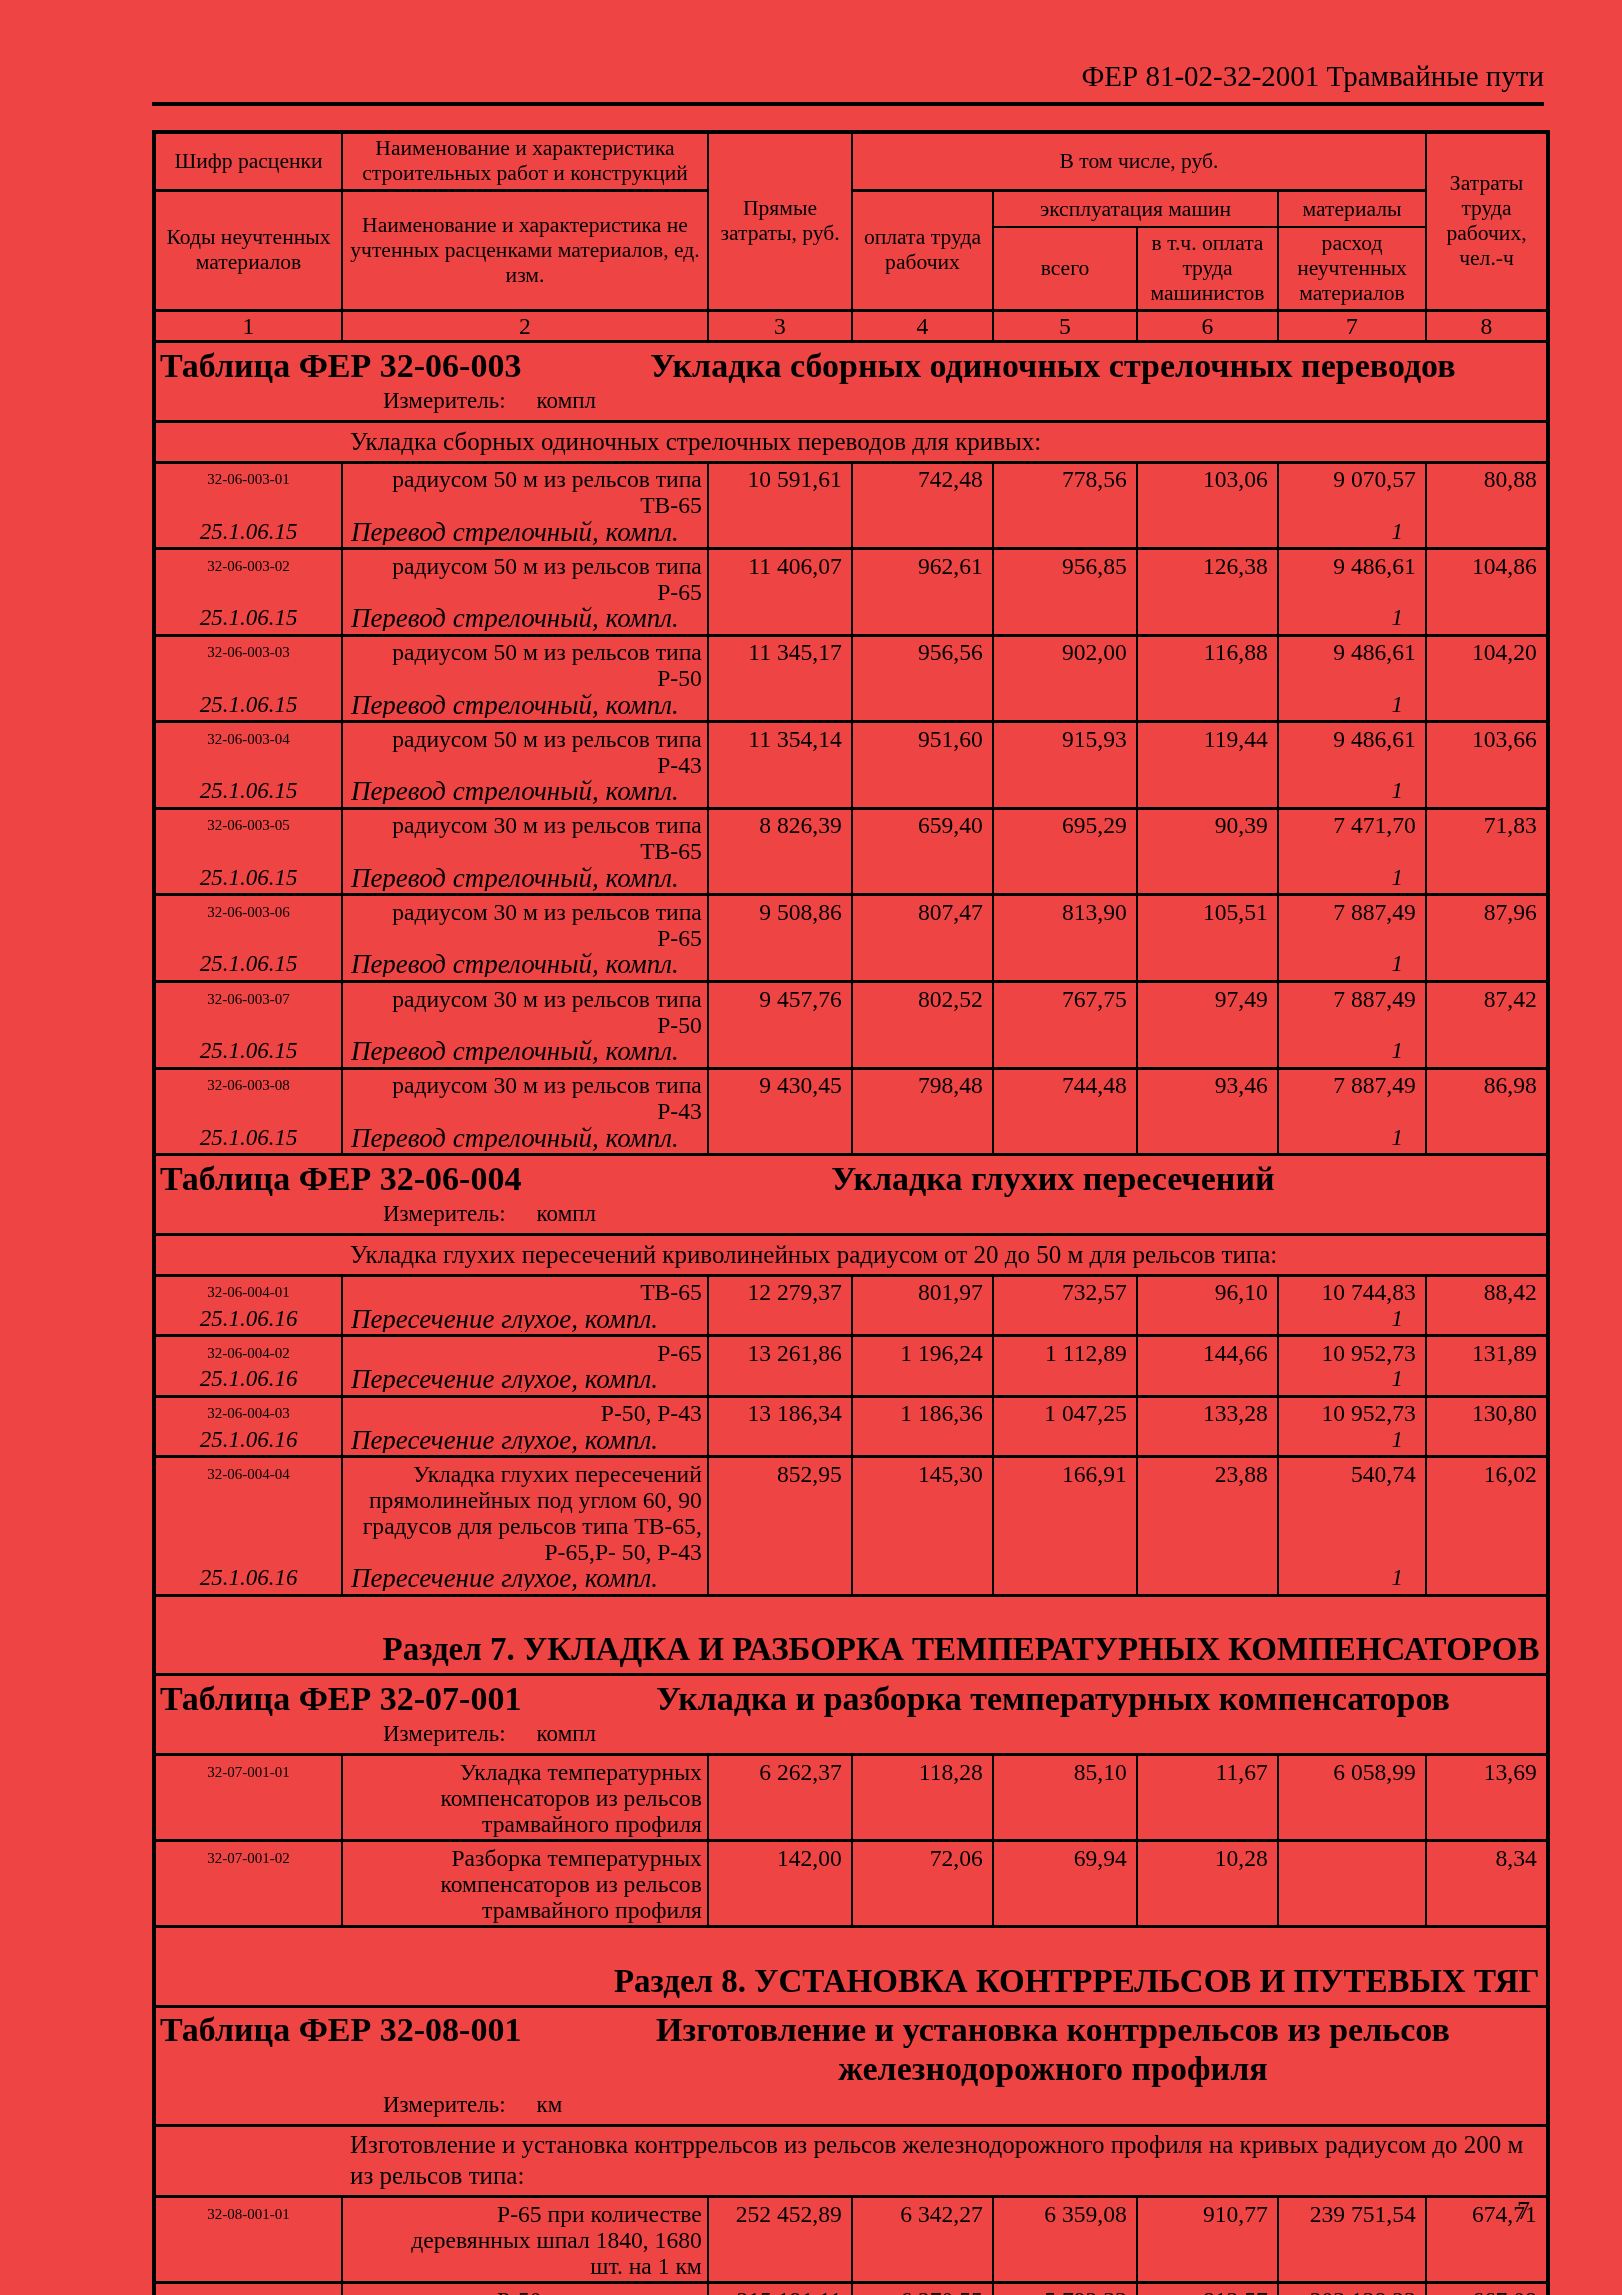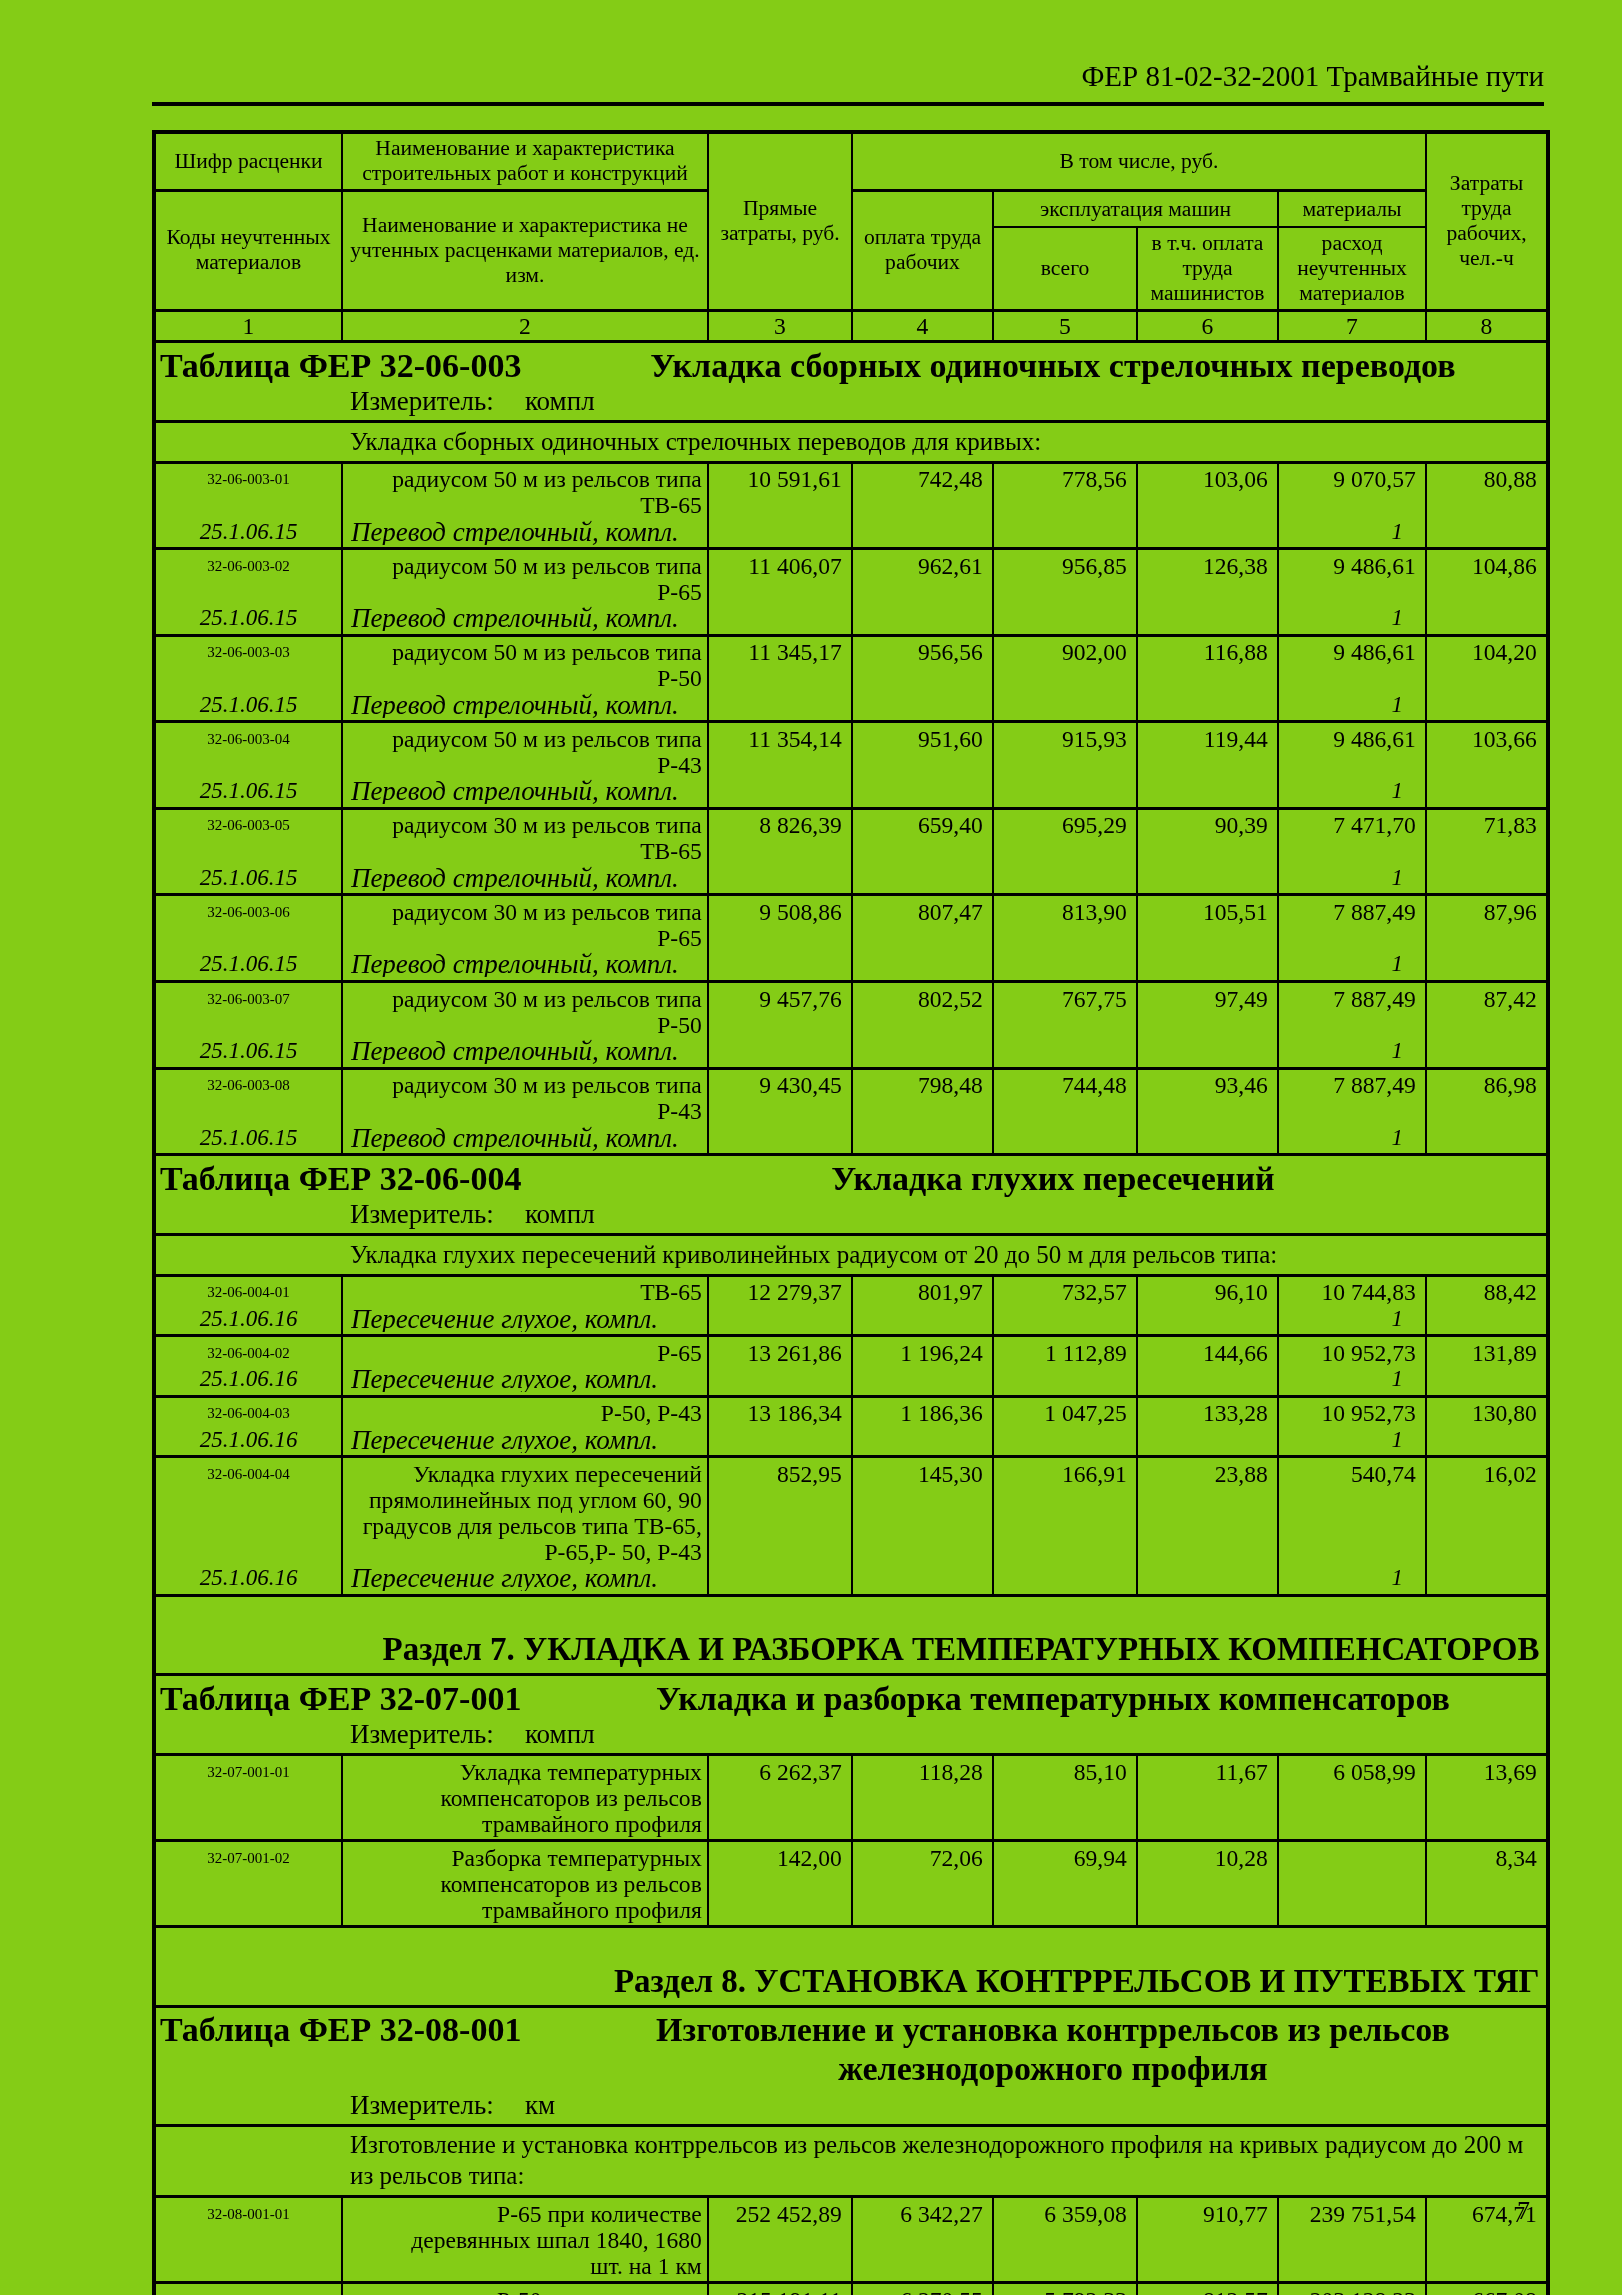--- a/index.html
+++ b/index.html
@@ -1,19 +1,19 @@
 <!DOCTYPE html>
 <html style="font-size:10.5px"><head>
 <meta charset="utf-8">
 <style>
   html,body{margin:0;padding:0;background:#888;}
   .page{
     position:relative;
     width:1623px;height:2295px;
-    background:#84cc16;color:#000;
+    background:#ef4444;color:#000;
     font-family:"Liberation Serif","DejaVu Serif",serif;
     overflow:hidden;
     margin:0 auto;
   }
   .doc-header{
     padding-top:60px;
     margin:0 79px 0 152px;
     text-align:right;
     font-size:29px;line-height:33px;
   }
@@ -54,22 +54,23 @@
   .cap-line{
     display:flex;align-items:baseline;
     font-weight:bold;
     font-size:34px;line-height:39px;
     padding:2.6px 6.5px 0 3.9px;
     gap:45px;
   }
   .cap-label{white-space:nowrap;}
   .cap-title{flex:1;text-align:center;padding:0 19.6px;}
   .meas-line{
-    font-size:27px;line-height:30px;
+    font-size:23px;line-height:30px;
     padding:1.3px 6.5px 3.9px 194px;
+    margin-left:33px;
   }
   .meas-value{margin-left:31px;}
   .note{
     font-size:25px;line-height:31px;
     padding:2.6px 19.6px 3.9px 194px;
   }
   .section{
     text-align:right;font-weight:bold;
     font-size:33px;line-height:38px;
     padding:5.2px 6.5px;

